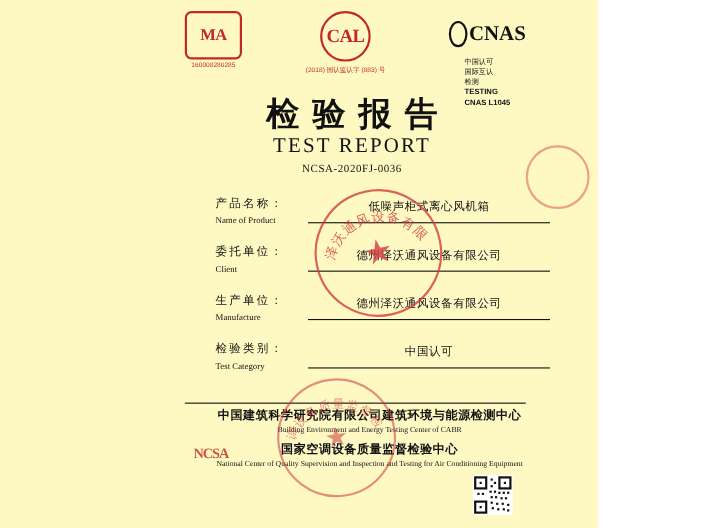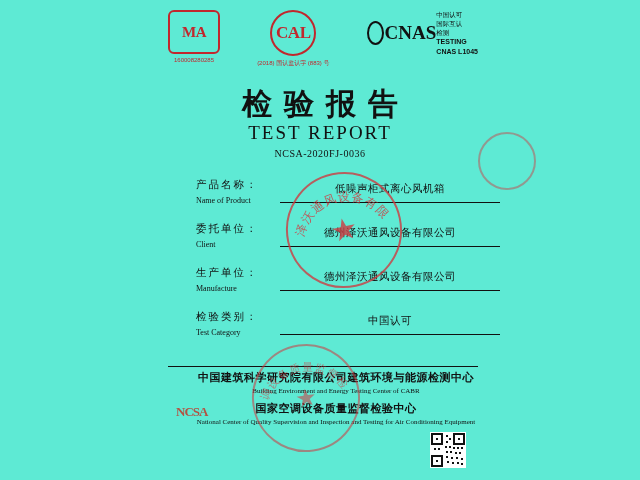--- a/index.html
+++ b/index.html
@@ -2,23 +2,23 @@
 <html><head>
 <meta charset="utf-8">
 <style>
   html, body {
     margin: 0;
     padding: 0;
     background: #ffffff;
   }
   #page {
     position: relative;
-    width: 640px;
+    width: 544px;
     height: 480px;
-    background: #5eead4;
+    background: #fef9c3;
     overflow: hidden;
     font-family: "Liberation Serif", serif;
   }
   
   .marks {
     position: absolute;
     top: 10px;
     left: 168px;
     width: 310px;
     height: 58px;
@@ -314,21 +314,21 @@
       <div class="mark-badge mark-ma">MA</div>
       <div class="mark-caption">160008280285</div>
     </div>
 
     <div class="mark">
       <div class="mark-badge mark-cal">CAL</div>
       <div class="mark-caption">(2018) 国认监认字 (883) 号</div>
     </div>
 
 
-    <div class="mark" style="flex-direction:row;">
+    <div class="mark" style="flex-direction:column;">
       <div class="mark-badge mark-cnas">
         <span class="oval"></span>
         <span>CNAS</span>
       </div>
       <div class="cnas-block">
         <span class="cnas-text">中国认可</span>
         <span class="cnas-text">国际互认</span>
         <span class="cnas-text">检测</span>
         <span class="cnas-text cnas-bold">TESTING</span>
         <span class="cnas-text cnas-bold">CNAS L1045</span>

